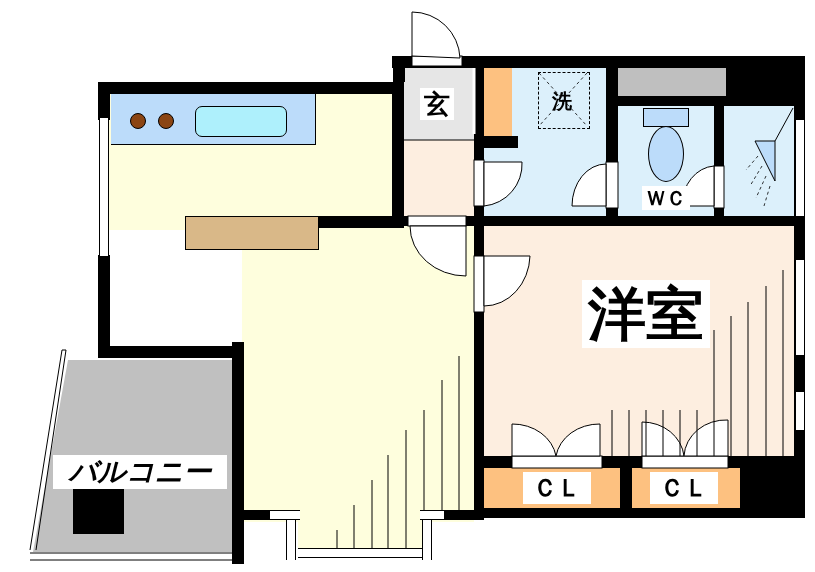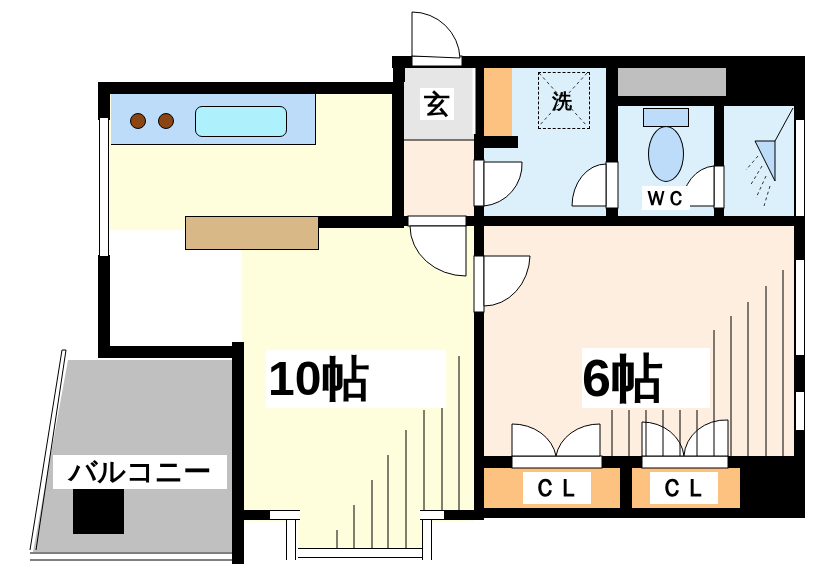--- a/index.html
+++ b/index.html
@@ -149,19 +149,18 @@
       <line x1="783" y1="270" x2="783" y2="456"></line>
       <line x1="612" y1="420" x2="612" y2="420"></line>
     </g>
   </svg>
 
   <div class="abs" style="left:73px;top:489px;width:51px;height:45px;background:#000;"></div>
 
   <div class="lbl" style="left:420px;top:88px;width:34px;height:32px;font-size:26px;">玄</div>
   <div class="lbl" style="left:549px;top:88px;width:26px;height:26px;font-size:20px;background:transparent;">洗</div>
   <div class="lbl" style="left:642px;top:186px;width:48px;height:24px;font-size:20px;">ＷＣ</div>
-  <div class="lbl" style="left:266px;top:350px;width:178px;height:58px;font-size:48px;justify-content:flex-start;padding-left:2px;">10帖</div>
-  <div class="lbl" style="left:582px;top:348px;width:128px;height:60px;font-size:52px;justify-content:flex-start;">6帖</div>
+  <div class="lbl" style="left:582px;top:280px;width:128px;height:68px;font-size:58px;">洋室</div>
   <div class="lbl" style="left:523px;top:472px;width:68px;height:32px;font-size:24px;">ＣＬ</div>
   <div class="lbl" style="left:650px;top:472px;width:68px;height:32px;font-size:24px;">ＣＬ</div>
-  <div class="lbl" style="left:53px;top:455px;width:174px;height:34px;font-size:28px;">バルコニー</div>
+  <div class="lbl" style="left:53px;top:455px;width:174px;height:34px;font-size:28px;font-style:italic;">バルコニー</div>
 
 </div>
 
 </body></html>

